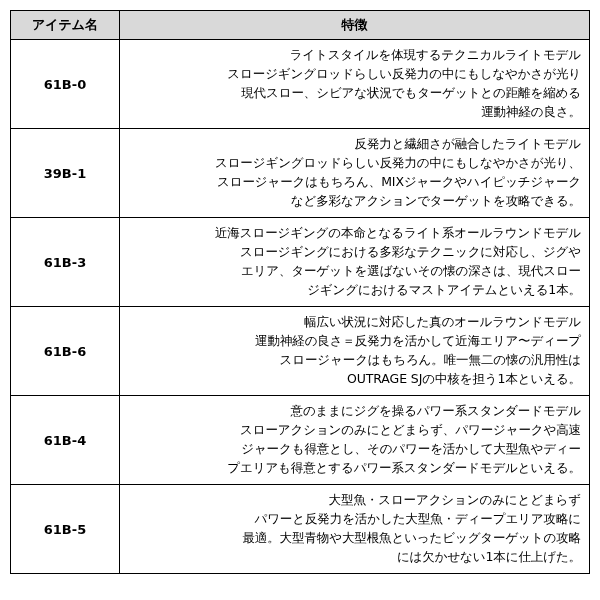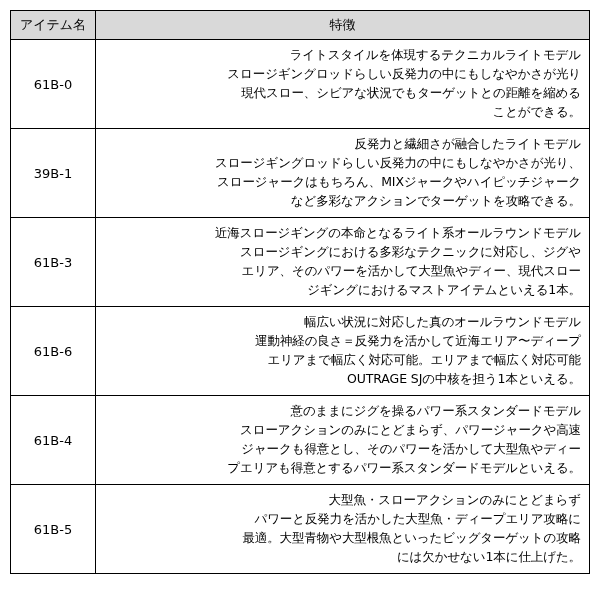--- a/index.html
+++ b/index.html
@@ -28,31 +28,31 @@
     width: 580px;
     table-layout: fixed;
     border: 1px solid #000000;
   }
   table.spec th, table.spec td {
     border: 1px solid #000000;
     vertical-align: middle;
   }
   thead th {
     background: #d9d9d9;
-    font-weight: normal;
+    font-weight: bold;
     text-align: center;
     font-size: 13px;
-    padding: 6px 4px;
+    padding: 6px 16px;
     line-height: 1.25;
   }
   th.col-name { width: 76px; }
   th.col-feature { width: auto; }
   td.name-cell {
     text-align: center;
-    font-weight: normal;
+    font-weight: bold;
     font-size: 13px;
     padding: 4px 2px;
     white-space: nowrap;
   }
   td.feature-cell {
     text-align: right;
     font-size: 12.5px;
     line-height: 1.5;
     padding: 6px 8px 7px 8px;
     letter-spacing: -0.1px;
@@ -73,47 +73,47 @@
         <th class="col-feature">特徴</th>
       </tr>
     </thead>
     <tbody>
       <tr>
         <td class="name-cell">61B-0</td>
         <td class="feature-cell">
           <span class="line">ライトスタイルを体現するテクニカルライトモデル</span>
           <span class="line">スロージギングロッドらしい反発力の中にもしなやかさが光り</span>
           <span class="line">現代スロー、シビアな状況でもターゲットとの距離を縮める</span>
-          <span class="line">ことができる。</span>
+          <span class="line">運動神経の良さ。</span>
         </td>
       </tr>
       <tr>
         <td class="name-cell">39B-1</td>
         <td class="feature-cell">
           <span class="line">反発力と繊細さが融合したライトモデル</span>
           <span class="line">スロージギングロッドらしい反発力の中にもしなやかさが光り、</span>
           <span class="line">スロージャークはもちろん、MIXジャークやハイピッチジャーク</span>
           <span class="line">など多彩なアクションでターゲットを攻略できる。</span>
         </td>
       </tr>
       <tr>
         <td class="name-cell">61B-3</td>
         <td class="feature-cell">
           <span class="line">近海スロージギングの本命となるライト系オールラウンドモデル</span>
           <span class="line">スロージギングにおける多彩なテクニックに対応し、ジグや</span>
-          <span class="line">エリア、そのパワーを活かして大型魚やディー、現代スロー</span>
+          <span class="line">エリア、ターゲットを選ばないその懐の深さは、現代スロー</span>
           <span class="line">ジギングにおけるマストアイテムといえる1本。</span>
         </td>
       </tr>
       <tr>
         <td class="name-cell">61B-6</td>
         <td class="feature-cell">
           <span class="line">幅広い状況に対応した真のオールラウンドモデル</span>
           <span class="line">運動神経の良さ＝反発力を活かして近海エリア〜ディープ</span>
-          <span class="line">エリアまで幅広く対応可能。エリアまで幅広く対応可能</span>
+          <span class="line">スロージャークはもちろん。唯一無二の懐の汎用性は</span>
           <span class="line">OUTRAGE SJの中核を担う1本といえる。</span>
         </td>
       </tr>
       <tr>
         <td class="name-cell">61B-4</td>
         <td class="feature-cell">
           <span class="line">意のままにジグを操るパワー系スタンダードモデル</span>
           <span class="line">スローアクションのみにとどまらず、パワージャークや高速</span>
           <span class="line">ジャークも得意とし、そのパワーを活かして大型魚やディー</span>
           <span class="line">プエリアも得意とするパワー系スタンダードモデルといえる。</span>

